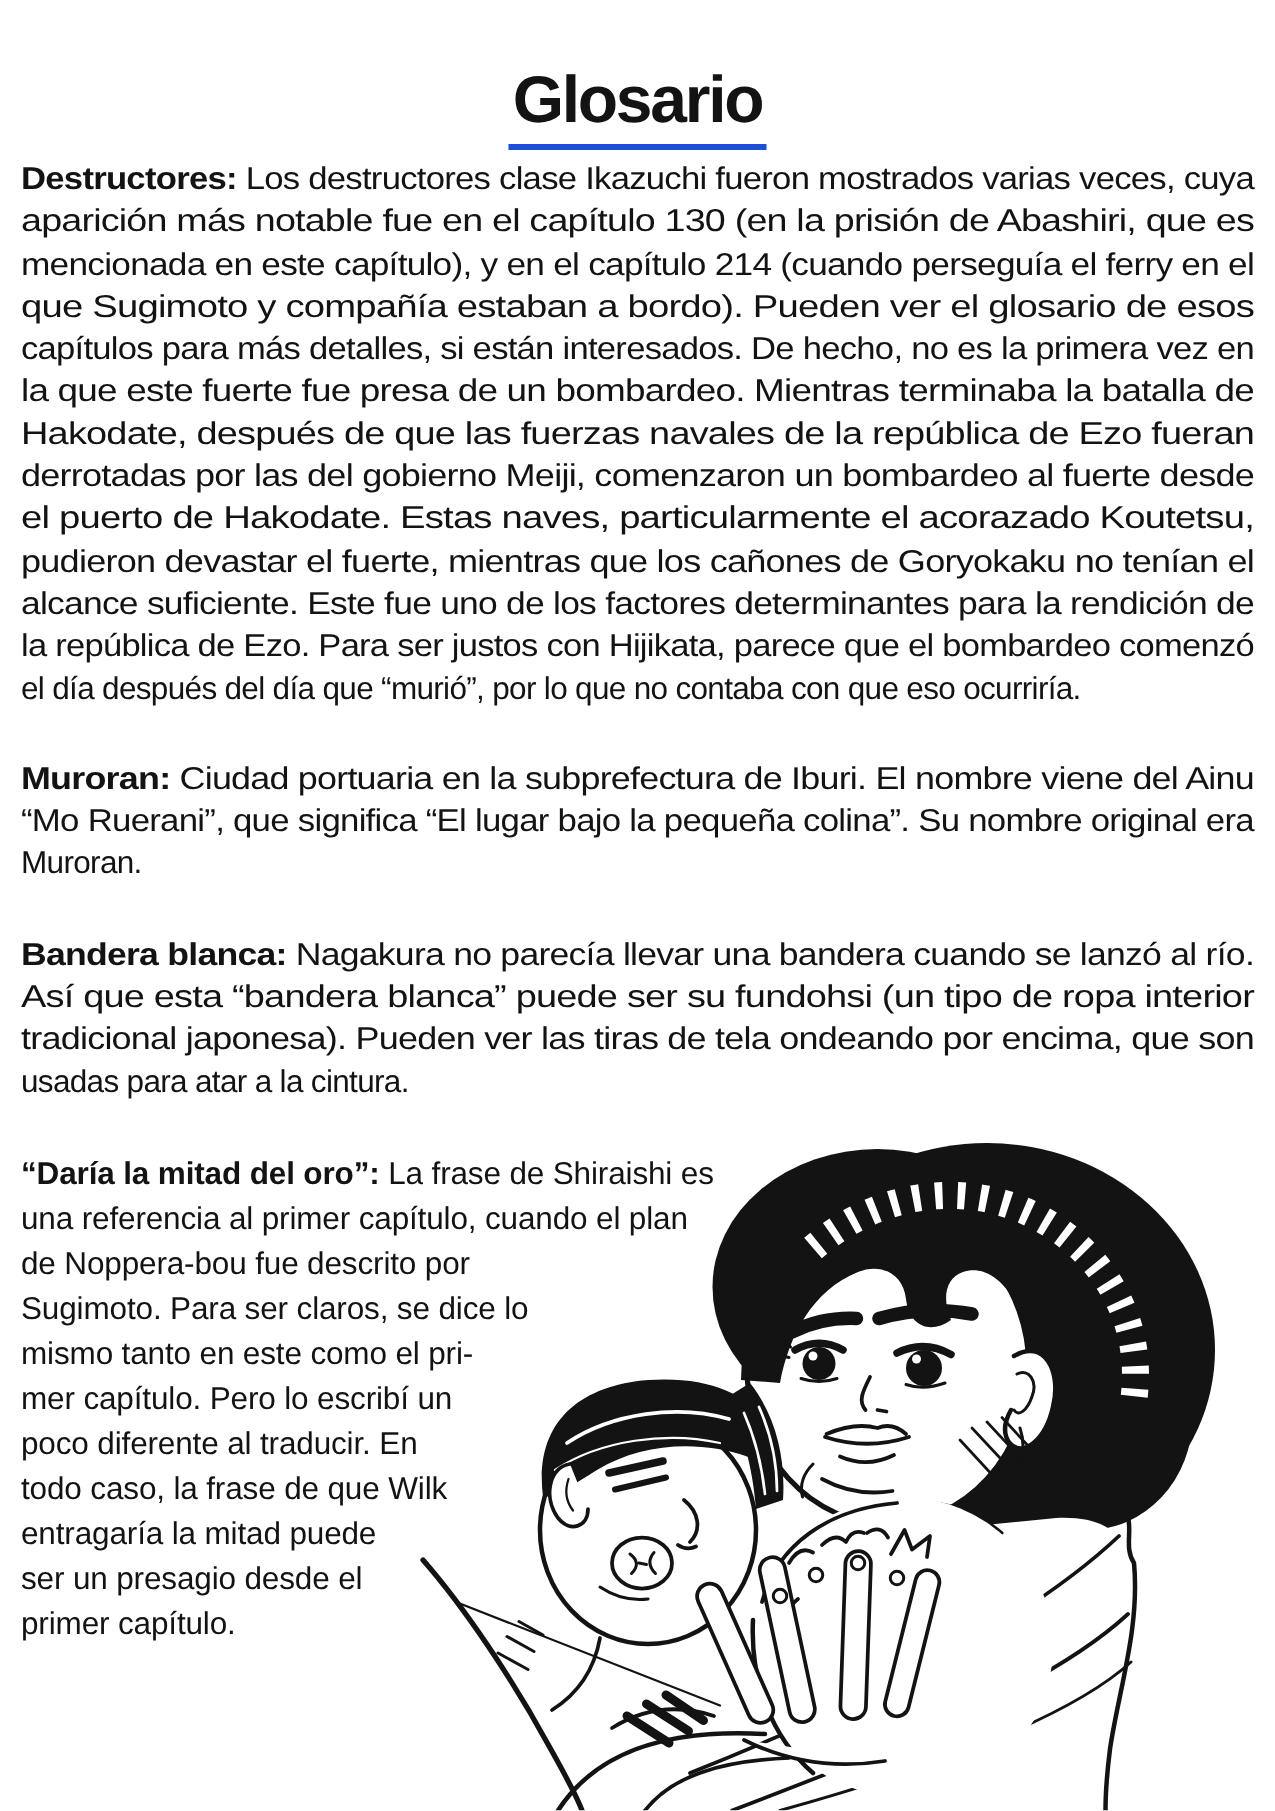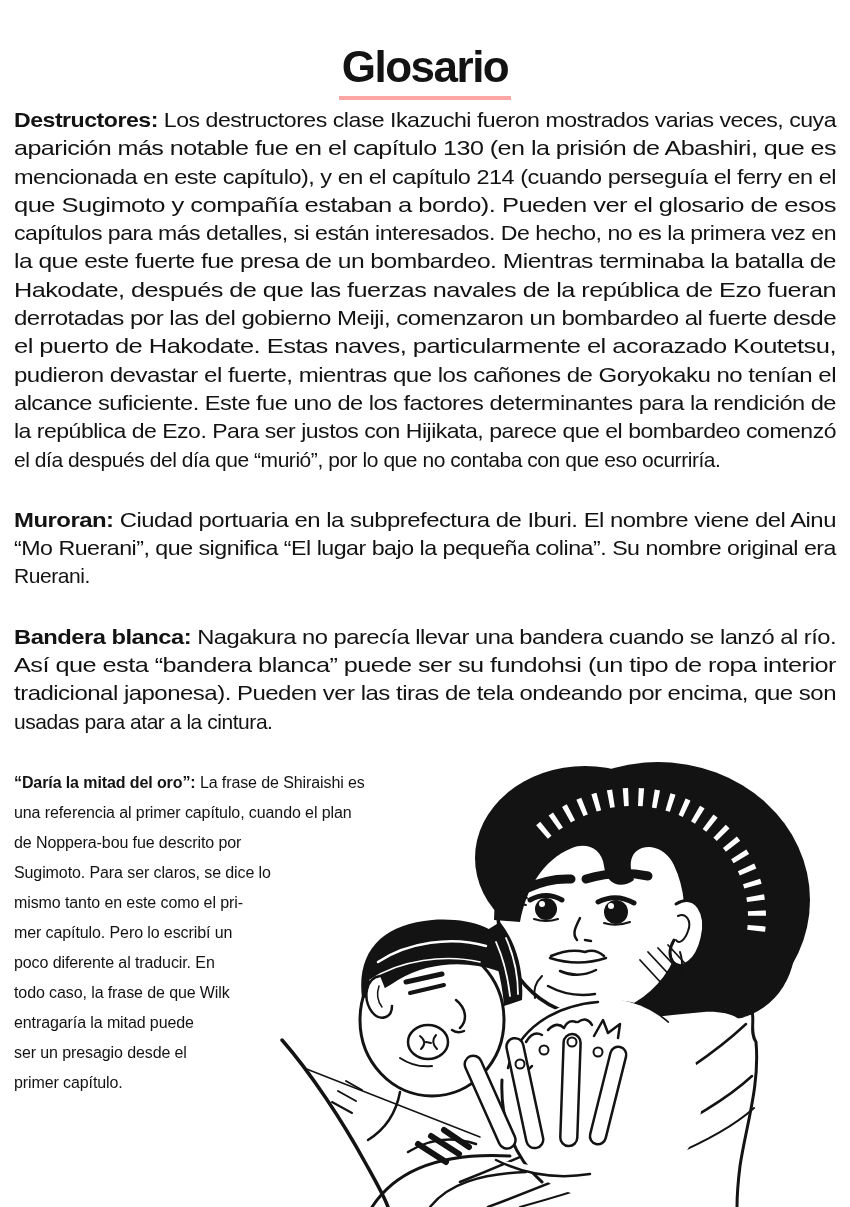--- a/index.html
+++ b/index.html
@@ -8,29 +8,29 @@
     background: #ffffff; color: #131313;
     font-family: "Liberation Sans", sans-serif;
     position: relative; overflow: hidden;
   }
   .content { padding: 44px 14px 0 14px; }
   h1.page-title {
     margin: 0 0 16px 0; text-align: center;
     font-size: 44px; line-height: 46px; font-weight: bold;
     letter-spacing: -1.5px;
   }
-  h1.page-title .underline { border-bottom: 4px solid #fca5a5; padding: 0 3px 5px 3px; }
+  h1.page-title .underline { border-bottom: 4px solid #1d4ed8; padding: 0 3px 5px 3px; }
   .par { margin: 0 4px 32px 0; }
   .par:last-child { margin-bottom: 0; }
   .ln { white-space: nowrap; overflow: visible; }
   .condensed .ln { height: 28.3px; line-height: 28.3px; }
   .wrap .ln { height: 30px; line-height: 30px; }
   .fit { display: inline-block; white-space: nowrap; transform-origin: 0 50%; }
   .condensed .fit { font-size: 21px; letter-spacing: -0.45px; }
-  .wrap .fit { font-size: 16px; letter-spacing: -0.1px; }
+  .wrap .fit { font-size: 21px; letter-spacing: -0.1px; }
   b.term { font-weight: bold; }
   .rows { display: contents; }
   .illustration {
     position: absolute; left: 280px; top: 690px;
     width: 570px; height: 517px; z-index: 5; pointer-events: none;
   }
   .illustration svg { display: block; }
 </style>
 </head>
 <body>
@@ -40,21 +40,21 @@
   <h1 class="page-title"><span class="underline">Glosario</span></h1>
 
   <div class="par condensed justify">
     <div class="ln"><span class="fit" style="transform: scaleX(1.1008);"><b class="term">Destructores:</b><span> Los destructores clase Ikazuchi fueron mostrados varias veces, cuya</span></span></div>
     <div class="rows"><div class="ln"><span class="fit" style="transform: scaleX(1.1963);">aparición más notable fue en el capítulo 130 (en la prisión de Abashiri, que es</span></div><div class="ln"><span class="fit" style="transform: scaleX(1.1194);">mencionada en este capítulo), y en el capítulo 214 (cuando perseguía el ferry en el</span></div><div class="ln"><span class="fit" style="transform: scaleX(1.2156);">que Sugimoto y compañía estaban a bordo). Pueden ver el glosario de esos</span></div><div class="ln"><span class="fit" style="transform: scaleX(1.0992);">capítulos para más detalles, si están interesados. De hecho, no es la primera vez en</span></div><div class="ln"><span class="fit" style="transform: scaleX(1.1717);">la que este fuerte fue presa de un bombardeo. Mientras terminaba la batalla de</span></div><div class="ln"><span class="fit" style="transform: scaleX(1.2047);">Hakodate, después de que las fuerzas navales de la república de Ezo fueran</span></div><div class="ln"><span class="fit" style="transform: scaleX(1.1451);">derrotadas por las del gobierno Meiji, comenzaron un bombardeo al fuerte desde</span></div><div class="ln"><span class="fit" style="transform: scaleX(1.2151);">el puerto de Hakodate. Estas naves, particularmente el acorazado Koutetsu,</span></div><div class="ln"><span class="fit" style="transform: scaleX(1.1458);">pudieron devastar el fuerte, mientras que los cañones de Goryokaku no tenían el</span></div><div class="ln"><span class="fit" style="transform: scaleX(1.1248);">alcance suficiente. Este fue uno de los factores determinantes para la rendición de</span></div><div class="ln"><span class="fit" style="transform: scaleX(1.0962);">la república de Ezo. Para ser justos con Hijikata, parece que el bombardeo comenzó</span></div><div class="ln"><span class="fit">el día después del día que “murió”, por lo que no contaba con que eso ocurriría.</span></div></div>
   </div>
 
 
   <div class="par condensed justify">
     <div class="ln"><span class="fit" style="transform: scaleX(1.1391);"><b class="term">Muroran:</b><span> Ciudad portuaria en la subprefectura de Iburi. El nombre viene del Ainu</span></span></div>
-    <div class="rows"><div class="ln"><span class="fit" style="transform: scaleX(1.105);">“Mo Ruerani”, que significa “El lugar bajo la pequeña colina”. Su nombre original era</span></div><div class="ln"><span class="fit">Ruerani.</span></div></div>
+    <div class="rows"><div class="ln"><span class="fit" style="transform: scaleX(1.105);">“Mo Ruerani”, que significa “El lugar bajo la pequeña colina”. Su nombre original era</span></div><div class="ln"><span class="fit">Muroran.</span></div></div>
   </div>
 
   <div class="par condensed justify">
     <div class="ln"><span class="fit" style="transform: scaleX(1.1304);"><b class="term">Bandera blanca:</b><span> Nagakura no parecía llevar una bandera cuando se lanzó al río.</span></span></div>
     <div class="rows"><div class="ln"><span class="fit" style="transform: scaleX(1.205);">Así que esta “bandera blanca” puede ser su fundohsi (un tipo de ropa interior</span></div><div class="ln"><span class="fit" style="transform: scaleX(1.1427);">tradicional japonesa). Pueden ver las tiras de tela ondeando por encima, que son</span></div><div class="ln"><span class="fit">usadas para atar a la cintura.</span></div></div>
   </div>
 
   <div class="par wrap">
     <div class="ln"><span class="fit"><b class="term">“Daría la mitad del oro”:</b><span> La frase de Shiraishi es</span></span></div>
     <div class="rows"><div class="ln"><span class="fit">una referencia al primer capítulo, cuando el plan</span></div><div class="ln"><span class="fit">de Noppera-bou fue descrito por</span></div><div class="ln"><span class="fit">Sugimoto. Para ser claros, se dice lo</span></div><div class="ln"><span class="fit">mismo tanto en este como el pri-</span></div><div class="ln"><span class="fit">mer capítulo. Pero lo escribí un</span></div><div class="ln"><span class="fit">poco diferente al traducir. En</span></div><div class="ln"><span class="fit">todo caso, la frase de que Wilk</span></div><div class="ln"><span class="fit">entragaría la mitad puede</span></div><div class="ln"><span class="fit">ser un presagio desde el</span></div><div class="ln"><span class="fit">primer capítulo.</span></div></div>

